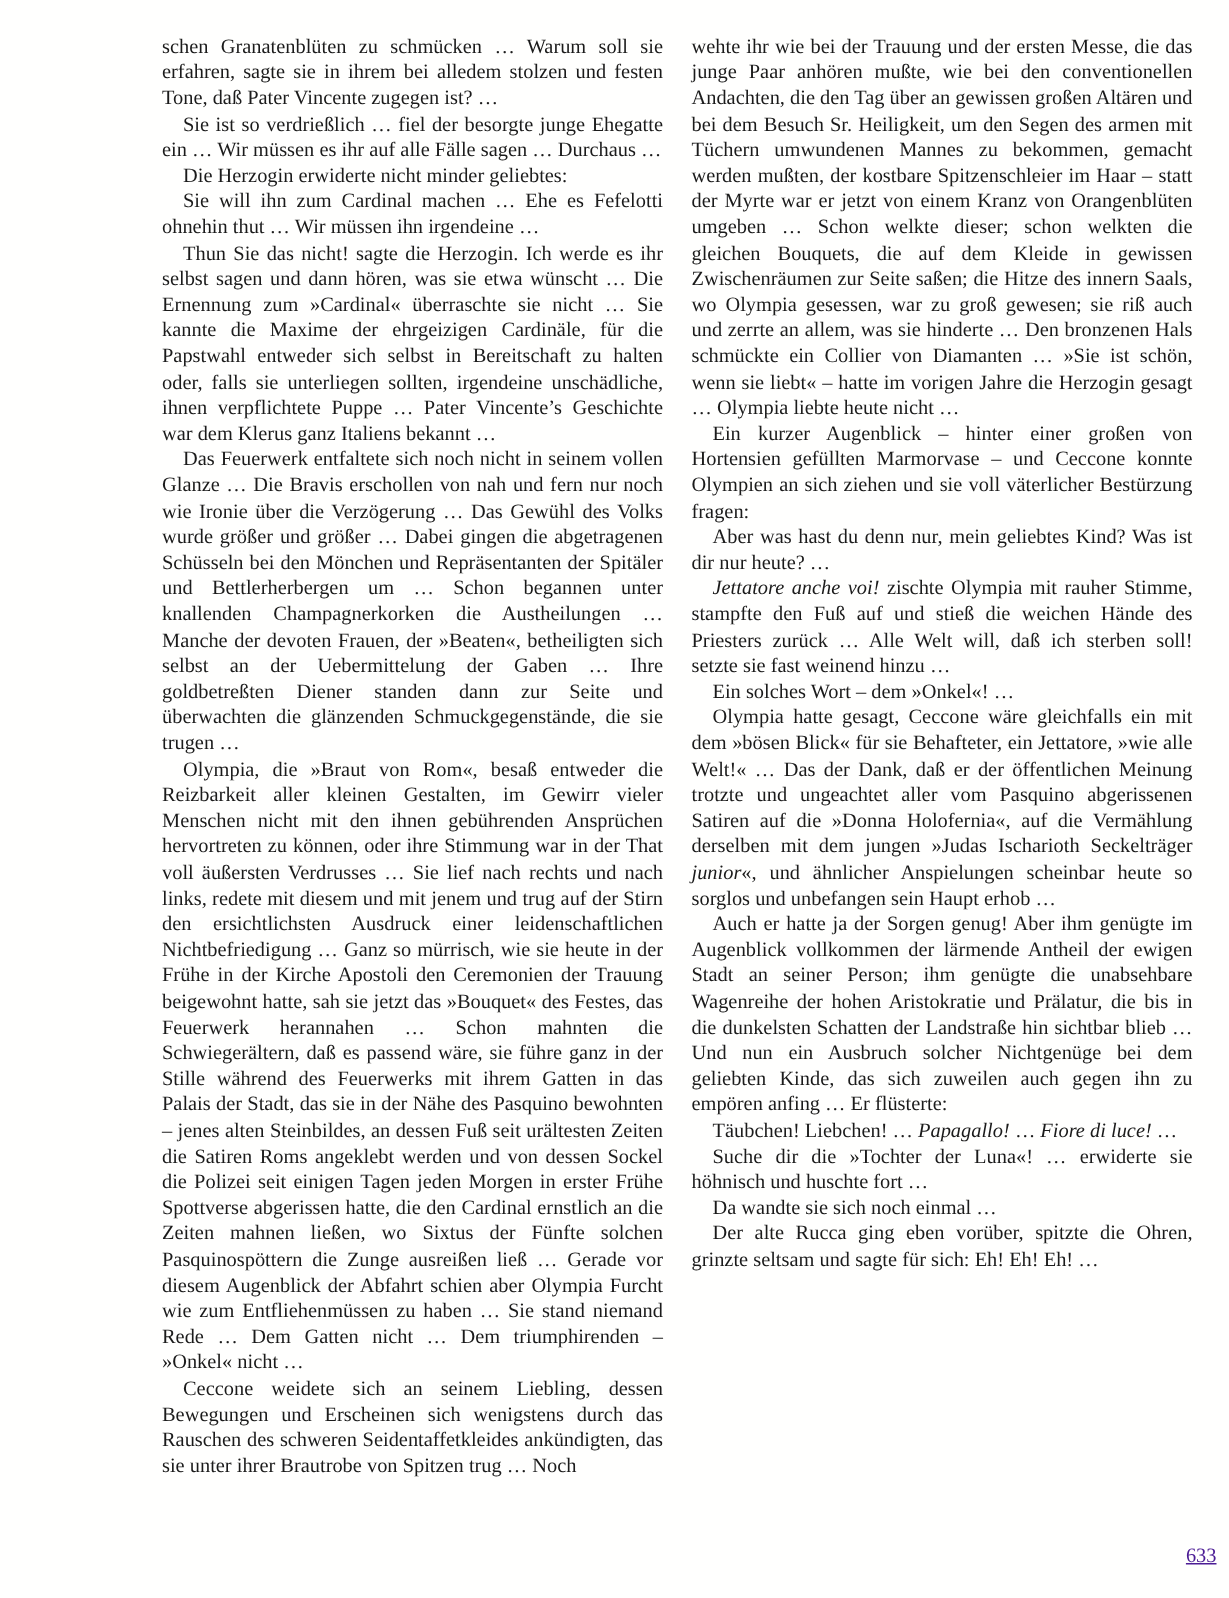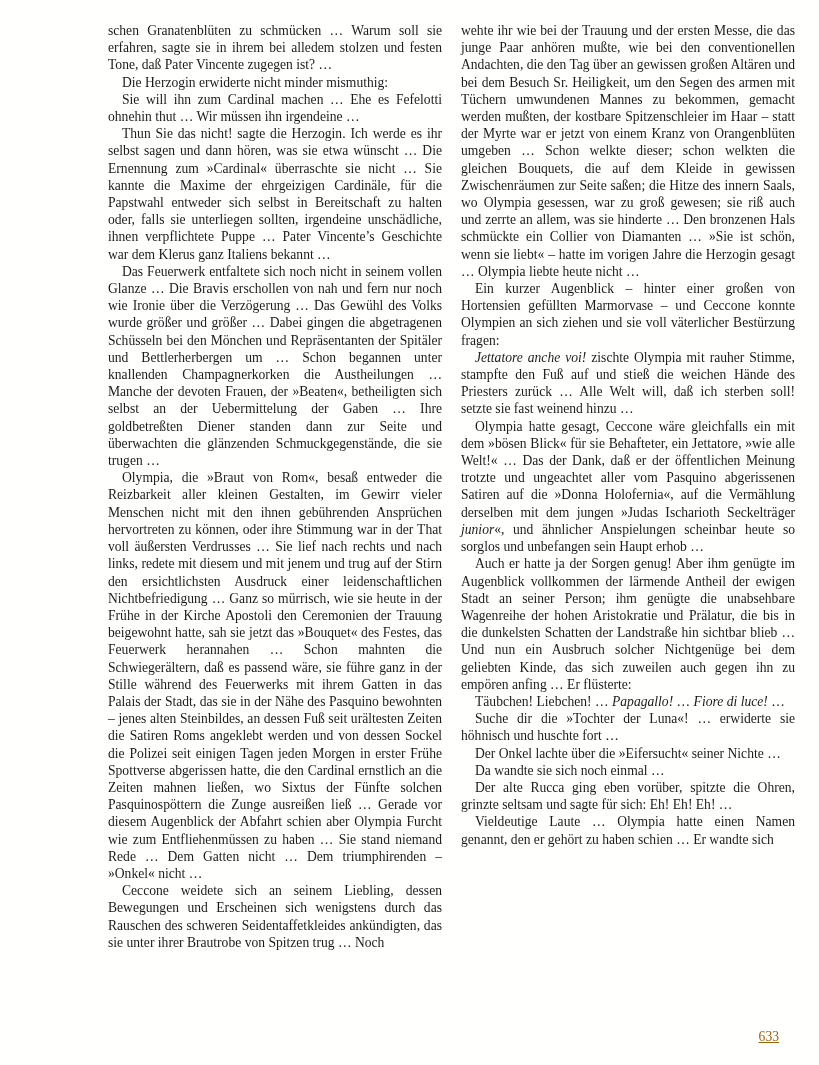--- a/index.html
+++ b/index.html
@@ -34,50 +34,51 @@
     margin: 0;
     padding: 0;
   }
   p.para.indent {
     text-indent: 14px;
   }
   .column i {
   }
   .page-number {
     position: absolute;
-    right: 40px;
+    right: 8px;
     top: 1028px;
     font-size: 13.6px;
     line-height: 17.2px;
-    color: #a16207;
+    color: #4c1d95;
     text-decoration: underline;
   }
 </style>
 </head>
 <body>
 
 <div class="page">
   <div class="columns">
     <div class="column">
         <p class="para"><span>schen Granatenblüten zu schmücken … Warum soll sie erfahren, sagte sie in ihrem bei alledem stolzen und festen Tone, daß Pater Vincente zugegen ist? …</span></p>
-        <p class="para indent"><span>Die Herzogin erwiderte nicht minder mismuthig:</span></p>
+        <p class="para indent"><span>Sie ist so verdrießlich … fiel der besorgte junge Ehegatte ein … Wir müssen es ihr auf alle Fälle sagen … Durchaus …</span></p>
+        <p class="para indent"><span>Die Herzogin erwiderte nicht minder geliebtes:</span></p>
         <p class="para indent"><span>Sie will ihn zum Cardinal machen … Ehe es Fefelotti ohnehin thut … Wir müssen ihn irgendeine …</span></p>
         <p class="para indent"><span>Thun Sie das nicht! sagte die Herzogin. Ich werde es ihr selbst sagen und dann hören, was sie etwa wünscht … Die Ernennung zum »Cardinal« überraschte sie nicht … Sie kannte die Maxime der ehrgeizigen Cardinäle, für die Papstwahl entweder sich selbst in Bereitschaft zu halten oder, falls sie unterliegen sollten, irgendeine unschädliche, ihnen verpflichtete Puppe … Pater Vincente’s Geschichte war dem Klerus ganz Italiens bekannt …</span></p>
         <p class="para indent"><span>Das Feuerwerk entfaltete sich noch nicht in seinem vollen Glanze … Die Bravis erschollen von nah und fern nur noch wie Ironie über die Verzögerung … Das Gewühl des Volks wurde größer und größer … Dabei gingen die abgetragenen Schüsseln bei den Mönchen und Repräsentanten der Spitäler und Bettlerherbergen um … Schon begannen unter knallenden Champagnerkorken die Austheilungen … Manche der devoten Frauen, der »Beaten«, betheiligten sich selbst an der Uebermittelung der Gaben … Ihre goldbetreßten Diener standen dann zur Seite und überwachten die glänzenden Schmuckgegenstände, die sie trugen …</span></p>
         <p class="para indent"><span>Olympia, die »Braut von Rom«, besaß entweder die Reizbarkeit aller kleinen Gestalten, im Gewirr vieler Menschen nicht mit den ihnen gebührenden Ansprüchen hervortreten zu können, oder ihre Stimmung war in der That voll äußersten Verdrusses … Sie lief nach rechts und nach links, redete mit diesem und mit jenem und trug auf der Stirn den ersichtlichsten Ausdruck einer leidenschaftlichen Nichtbefriedigung … Ganz so mürrisch, wie sie heute in der Frühe in der Kirche Apostoli den Ceremonien der Trauung beigewohnt hatte, sah sie jetzt das »Bouquet« des Festes, das Feuerwerk herannahen … Schon mahnten die Schwiegerältern, daß es passend wäre, sie führe ganz in der Stille während des Feuerwerks mit ihrem Gatten in das Palais der Stadt, das sie in der Nähe des Pasquino bewohnten – jenes alten Steinbildes, an dessen Fuß seit urältesten Zeiten die Satiren Roms angeklebt werden und von dessen Sockel die Polizei seit einigen Tagen jeden Morgen in erster Frühe Spottverse abgerissen hatte, die den Cardinal ernstlich an die Zeiten mahnen ließen, wo Sixtus der Fünfte solchen Pasquinospöttern die Zunge ausreißen ließ … Gerade vor diesem Augenblick der Abfahrt schien aber Olympia Furcht wie zum Entfliehenmüssen zu haben … Sie stand niemand Rede … Dem Gatten nicht … Dem triumphirenden – »Onkel« nicht …</span></p>
         <p class="para indent"><span>Ceccone weidete sich an seinem Liebling, dessen Bewegungen und Erscheinen sich wenigstens durch das Rauschen des schweren Seidentaffetkleides ankündigten, das sie unter ihrer Brautrobe von Spitzen trug … Noch</span></p>
       </div>
     <div class="column">
         <p class="para"><span>wehte ihr wie bei der Trauung und der ersten Messe, die das junge Paar anhören mußte, wie bei den conventionellen Andachten, die den Tag über an gewissen großen Altären und bei dem Besuch Sr. Heiligkeit, um den Segen des armen mit Tüchern umwundenen Mannes zu bekommen, gemacht werden mußten, der kostbare Spitzenschleier im Haar – statt der Myrte war er jetzt von einem Kranz von Orangenblüten umgeben … Schon welkte dieser; schon welkten die gleichen Bouquets, die auf dem Kleide in gewissen Zwischenräumen zur Seite saßen; die Hitze des innern Saals, wo Olympia gesessen, war zu groß gewesen; sie riß auch und zerrte an allem, was sie hinderte … Den bronzenen Hals schmückte ein Collier von Diamanten … »Sie ist schön, wenn sie liebt« – hatte im vorigen Jahre die Herzogin gesagt … Olympia liebte heute nicht …</span></p>
         <p class="para indent"><span>Ein kurzer Augenblick – hinter einer großen von Hortensien gefüllten Marmorvase – und Ceccone konnte Olympien an sich ziehen und sie voll väterlicher Bestürzung fragen:</span></p>
+        <p class="para indent"><span>Aber was hast du denn nur, mein geliebtes Kind? Was ist dir nur heute? …</span></p>
         <p class="para indent"><i>Jettatore anche voi!</i><span> zischte Olympia mit rauher Stimme, stampfte den Fuß auf und stieß die weichen Hände des Priesters zurück … Alle Welt will, daß ich sterben soll! setzte sie fast weinend hinzu …</span></p>
+        <p class="para indent"><span>Ein solches Wort – dem »Onkel«! …</span></p>
         <p class="para indent"><span>Olympia hatte gesagt, Ceccone wäre gleichfalls ein mit dem »bösen Blick« für sie Behafteter, ein Jettatore, »wie alle Welt!« … Das der Dank, daß er der öffentlichen Meinung trotzte und ungeachtet aller vom Pasquino abgerissenen Satiren auf die »Donna Holofernia«, auf die Vermählung derselben mit dem jungen »Judas Ischarioth Seckelträger </span><i>junior</i><span>«, und ähnlicher Anspielungen scheinbar heute so sorglos und unbefangen sein Haupt erhob …</span></p>
         <p class="para indent"><span>Auch er hatte ja der Sorgen genug! Aber ihm genügte im Augenblick vollkommen der lärmende Antheil der ewigen Stadt an seiner Person; ihm genügte die unabsehbare Wagenreihe der hohen Aristokratie und Prälatur, die bis in die dunkelsten Schatten der Landstraße hin sichtbar blieb … Und nun ein Ausbruch solcher Nichtgenüge bei dem geliebten Kinde, das sich zuweilen auch gegen ihn zu empören anfing … Er flüsterte:</span></p>
         <p class="para indent"><span>Täubchen! Liebchen! … </span><i>Papagallo!</i><span> … </span><i>Fiore di luce!</i><span> …</span></p>
         <p class="para indent"><span>Suche dir die »Tochter der Luna«! … erwiderte sie höhnisch und huschte fort …</span></p>
-        <p class="para indent"><span>Der Onkel lachte über die »Eifersucht« seiner Nichte …</span></p>
         <p class="para indent"><span>Da wandte sie sich noch einmal …</span></p>
         <p class="para indent"><span>Der alte Rucca ging eben vorüber, spitzte die Ohren, grinzte seltsam und sagte für sich: Eh! Eh! Eh! …</span></p>
-        <p class="para indent"><span>Vieldeutige Laute … Olympia hatte einen Namen genannt, den er gehört zu haben schien … Er wandte sich</span></p>
       </div>
   </div>
   <div class="page-number">633</div>
 </div>
 
 </body></html>

